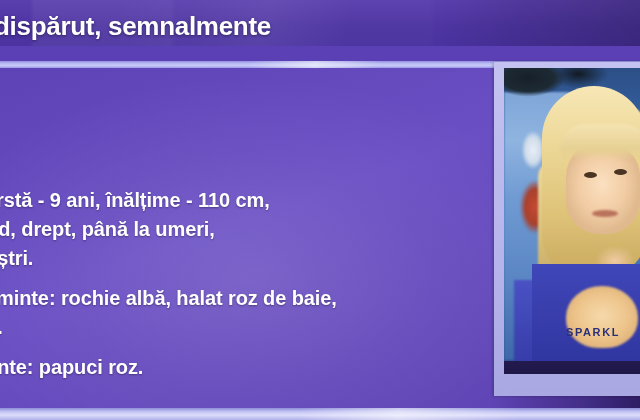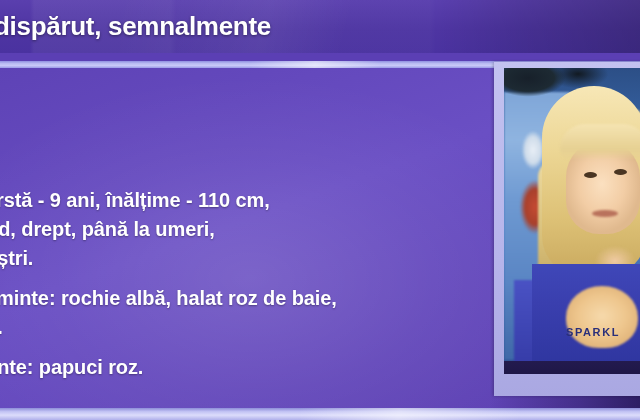--- a/index.html
+++ b/index.html
@@ -13,21 +13,21 @@
     height: 420px;
     overflow: hidden;
     font-family: "Liberation Sans", sans-serif;
     background: #5b3fb4;
   }
 
   
   .header-band {
     position: absolute;
     left: 0; top: 0;
-    width: 640px; height: 53px;
+    width: 640px; height: 46px;
     background:
       linear-gradient(90deg,
         rgba(255,255,255,0.00) 0px,
         rgba(255,255,255,0.00) 30px,
         rgba(255,255,255,0.055) 34px,
         rgba(255,255,255,0.055) 170px,
         rgba(255,255,255,0.02) 176px,
         rgba(255,255,255,0.02) 430px,
         rgba(255,255,255,0.00) 436px,
         rgba(0,0,0,0.10) 520px,

